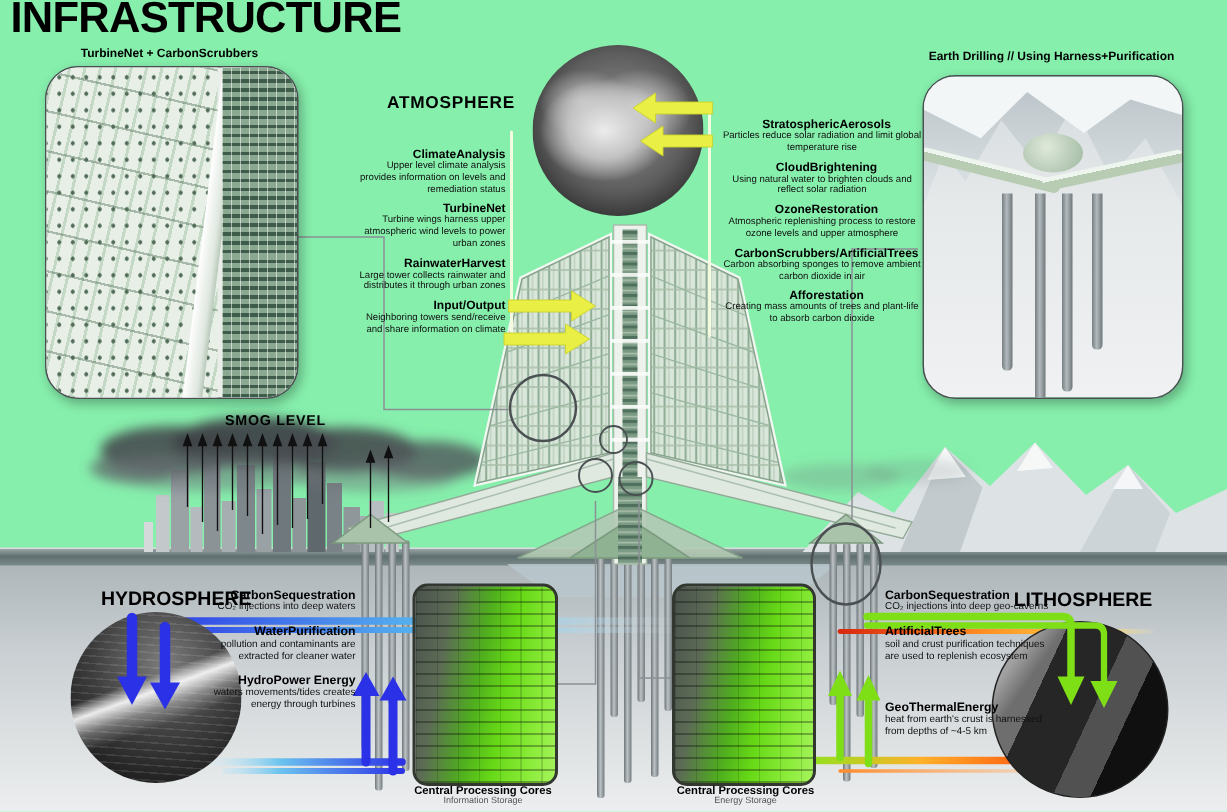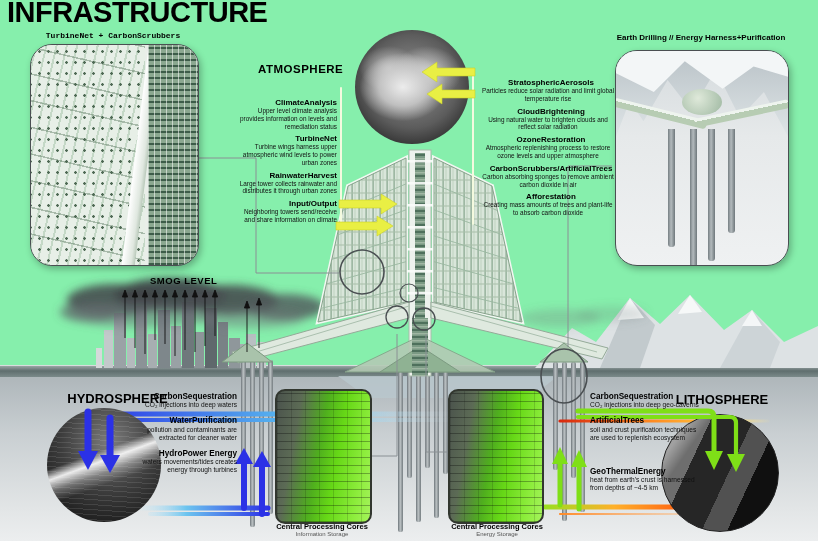--- a/index.html
+++ b/index.html
@@ -10,21 +10,21 @@
   #underground{left:0;top:376px;width:818px;height:165px;
     background:linear-gradient(180deg,#aeb6ba 0%,#c9cfd2 35%,#e2e5e6 80%,#eceeef 100%);}
   #ground-band{left:0;top:365px;width:818px;height:11px;
     background:linear-gradient(180deg,#9aa5a5 0%,#5f6e6e 45%,#7b8a8a 100%);
     border-top:1px solid #d8dddd;}
   
   svg.layer{position:absolute;left:0;top:0;}
   
   #title{left:7px;top:-4px;font-size:29px;font-weight:900;letter-spacing:-.5px;}
   .boxlabel{font-size:8px;font-weight:bold;text-align:center;}
-  #turbine-box-label{left:28px;top:31px;width:170px;font-family:Liberation Mono, monospace;}
+  #turbine-box-label{left:28px;top:31px;width:170px;}
   #drilling-box-label{left:612px;top:33px;width:178px;}
   
   .detailbox{border:1.3px solid #4a4f52;border-radius:22px;overflow:hidden;
     box-shadow:2px 3px 7px rgba(0,0,0,.28);background:#e9eee9;}
   #turbine-box{left:30px;top:44px;width:167px;height:220px;}
   #turbine-box .panel{position:absolute;left:-14px;top:-10px;width:128px;height:250px;
     background:
       radial-gradient(#4f6a55 1px, transparent 1.4px),
       repeating-linear-gradient(13deg, rgba(90,120,95,.45) 0 1.5px, transparent 1.5px 26px),
       repeating-linear-gradient(103deg, #c4d8c6 0 2px, #e7efe7 2px 10px);
@@ -382,21 +382,21 @@
       <circle cx="409" cy="293" r="9" stroke-width="1.2"></circle>
       <circle cx="397" cy="317" r="11" stroke-width="1.3"></circle>
       <circle cx="424" cy="319" r="11" stroke-width="1.3"></circle>
       <ellipse cx="564" cy="376" rx="23" ry="27" stroke-width="1.6"></ellipse>
     </g>
   </svg>
 
   <div class="abs" id="title">INFRASTRUCTURE</div>
 
   <div class="abs boxlabel" id="turbine-box-label">TurbineNet + CarbonScrubbers</div>
-  <div class="abs boxlabel" id="drilling-box-label">Earth Drilling  //  Energy Harness+Purification</div>
+  <div class="abs boxlabel" id="drilling-box-label">Earth Drilling  //  Using Harness+Purification</div>
 
   <div class="abs" id="atmo-header">ATMOSPHERE</div>
 
   <div class="abs atmo-col" id="atmo-left">
     <div class="item">
       <div class="t">ClimateAnalysis</div>
       <div class="d">Upper level climate analysis provides information on levels and remediation status</div>
     </div>
     <div class="item">
       <div class="t">TurbineNet</div>

